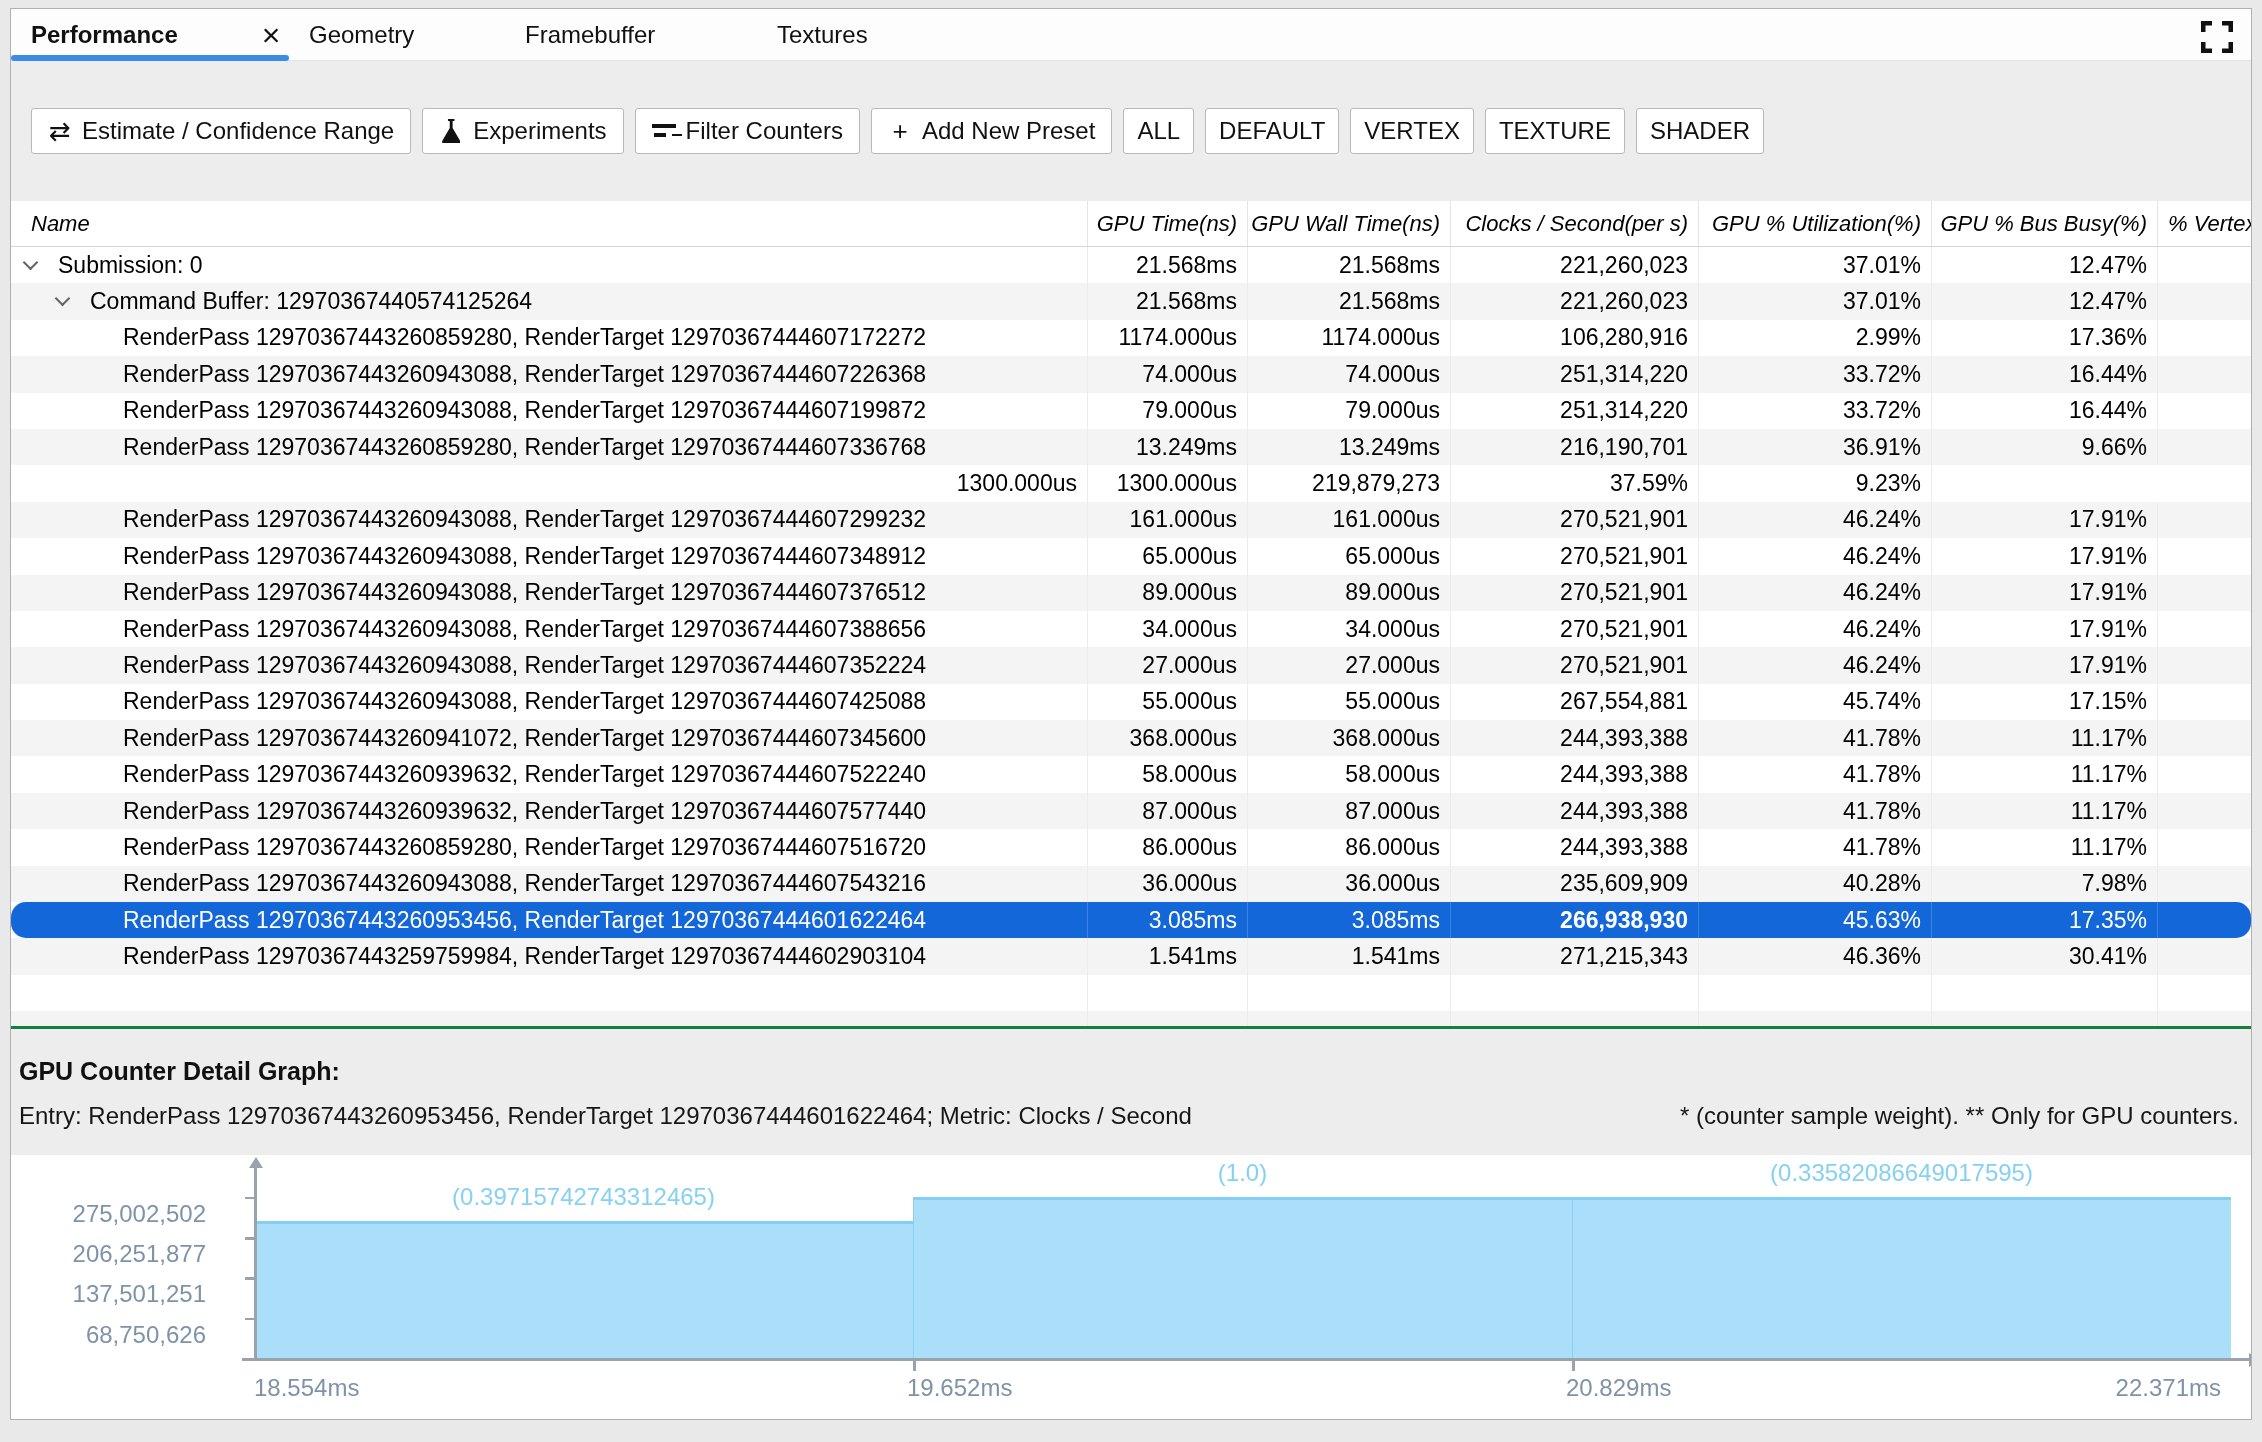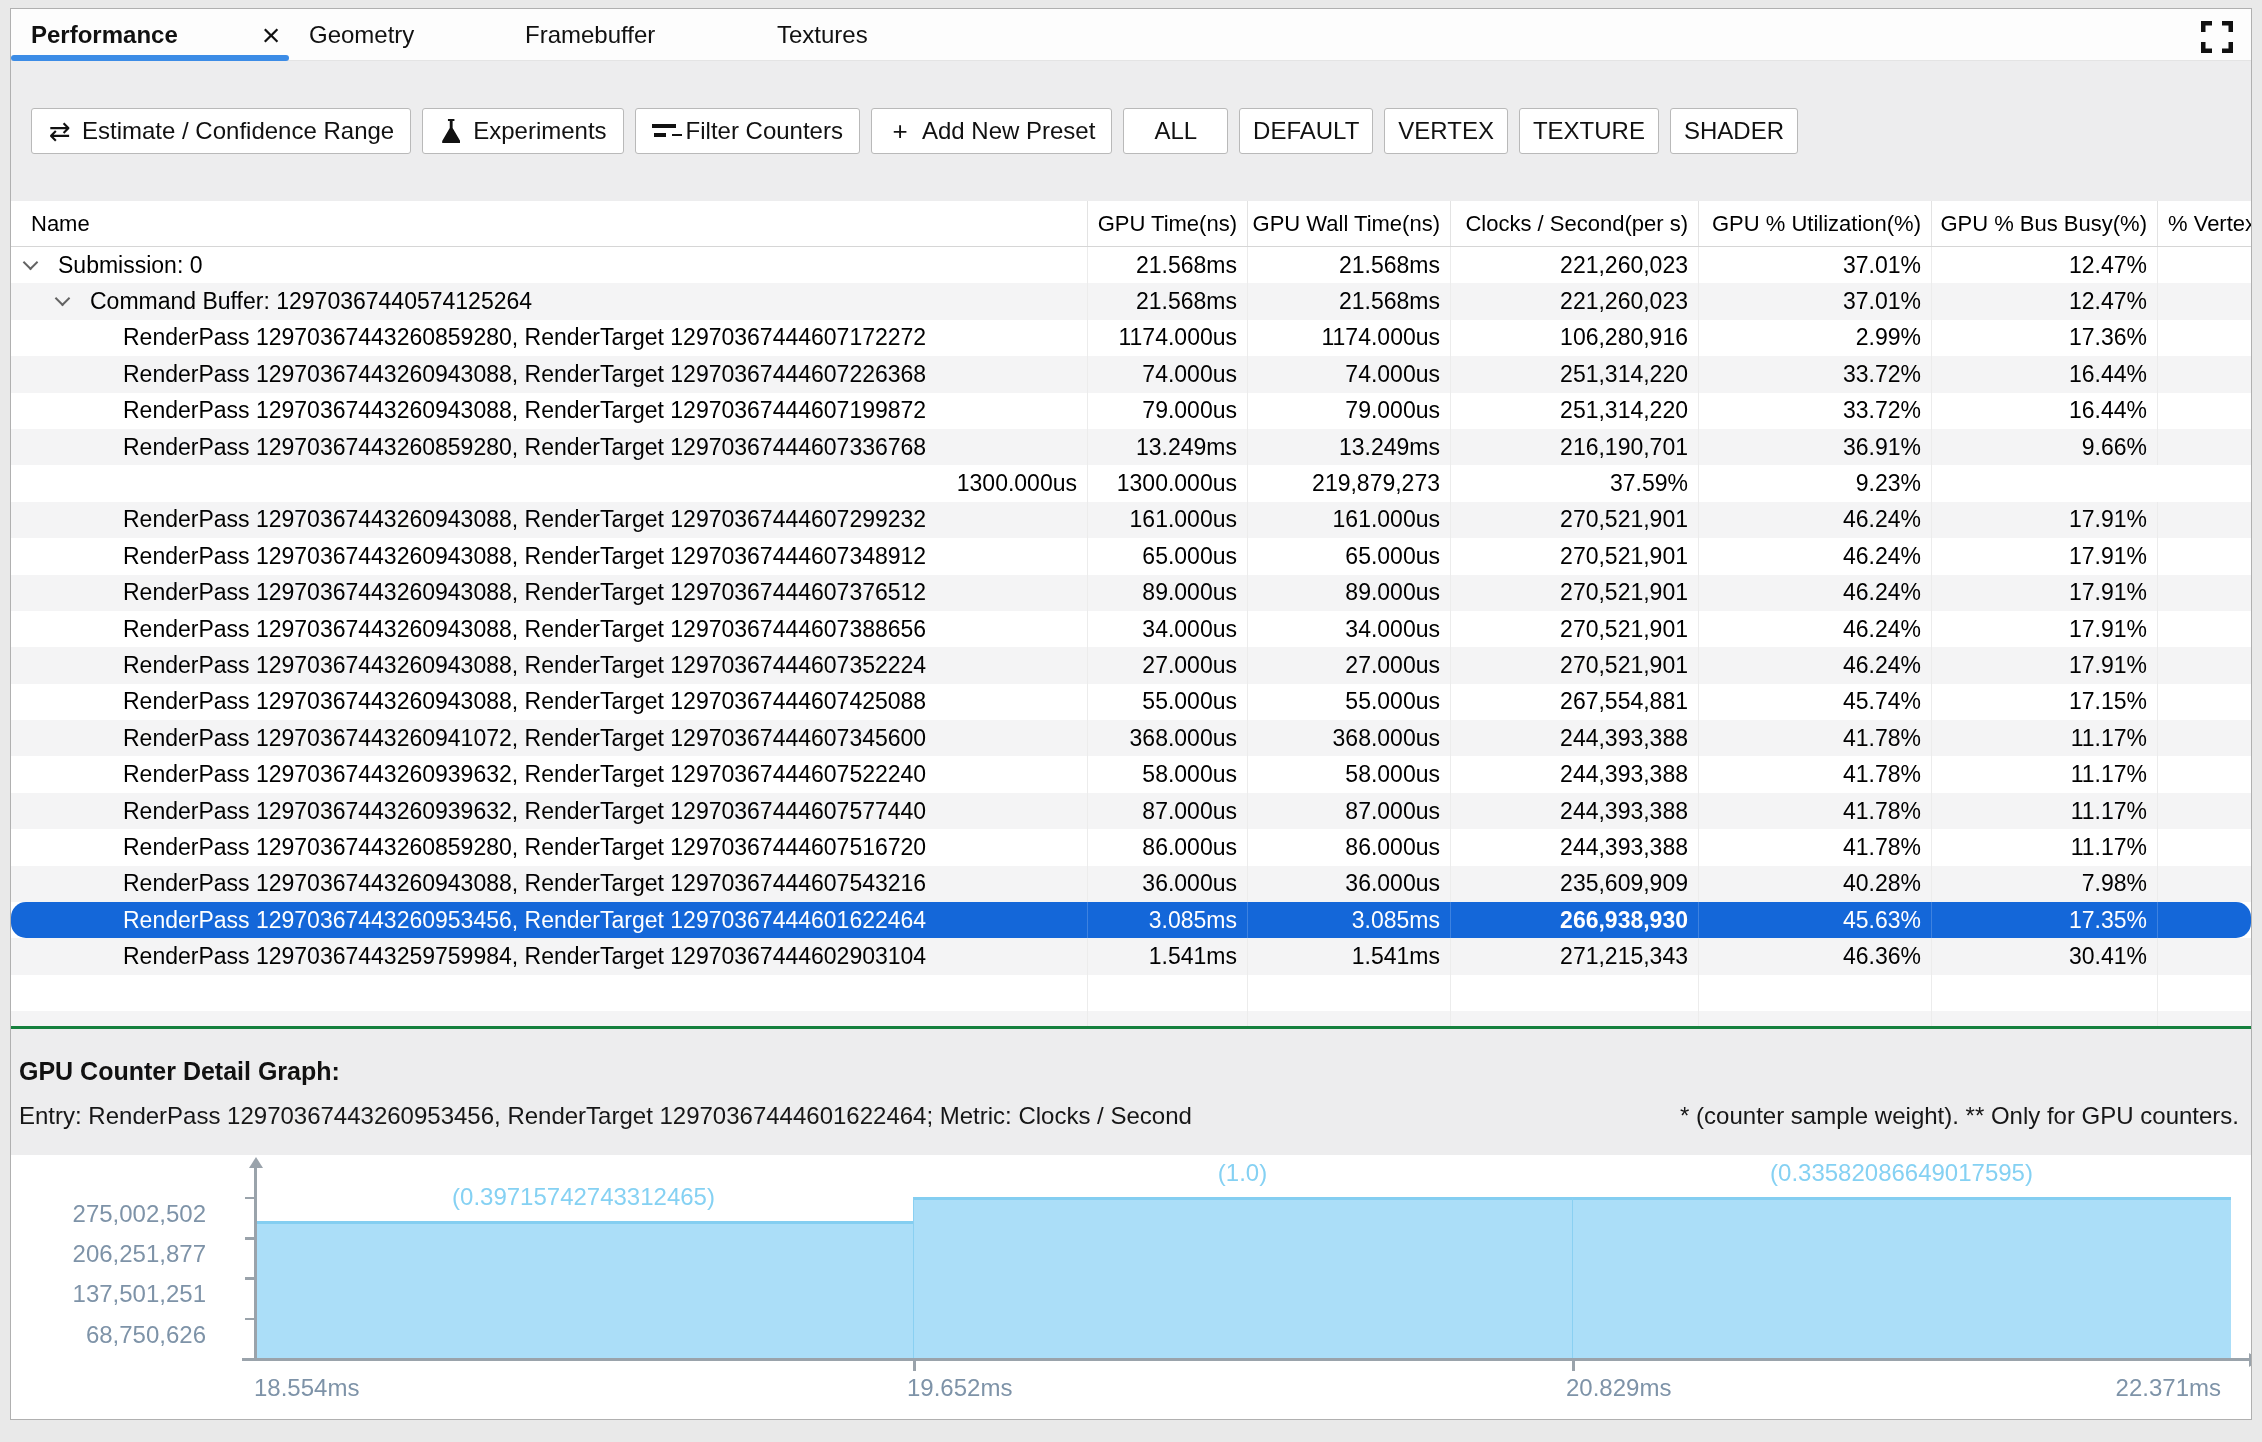--- a/index.html
+++ b/index.html
@@ -25,21 +25,21 @@
   .btn .ic{display:inline-flex;align-items:center;justify-content:center;min-width:24px;font-size:26px;line-height:1;}
   .ic-flask{width:18px;height:24px;background:#111;clip-path:polygon(32% 0,68% 0,68% 8%,58% 8%,58% 38%,100% 92%,100% 100%,0 100%,0 92%,42% 38%,42% 8%,32% 8%);}
   .ic-filter{position:relative;width:24px;height:18px;}
   .ic-filter:before{content:"";position:absolute;left:0;top:2px;width:24px;height:3.5px;background:#111;}
   .ic-filter:after{content:"";position:absolute;left:2px;top:11px;width:12px;height:3.5px;background:#111;box-shadow:17px 0 0 -1px #111;}
   .ic-plus{font-size:30px;font-weight:400;}
 
   
   .thead,.trow{display:grid;grid-template-columns:1077px 160px 203px 248px 233px 226px 1fr;}
   .thead{position:absolute;left:0;top:192px;width:100%;height:46px;background:#fff;border-bottom:1px solid #d6d6d6;}
-  .thead .hcell{display:flex;align-items:center;font-size:22px;color:#000;border-right:1px solid #e3e3e3;padding:16px 10px;overflow:hidden;white-space:nowrap;}
+  .thead .hcell{display:flex;align-items:center;font-size:22px;color:#000;border-right:1px solid #e3e3e3;padding:16px 10px;overflow:hidden;white-space:nowrap;font-style:italic;}
   .thead .hcell.num{justify-content:flex-end;}
   .thead .hcell:first-child{padding-left:20px;}
   .thead .hcell:last-child{border-right:none;justify-content:flex-start;padding-left:10px;padding-right:0;}
   .tbody{position:absolute;left:0;top:238px;width:100%;height:779px;overflow:hidden;background:#fff;}
   .trow{height:36.4px;background:#fff;}
   .trow.stripe{background:#f4f4f5;}
   .trow.selected{background:var(--sel);color:#fff;border-radius:15px;}
   .cell{display:flex;align-items:center;font-size:23px;color:inherit;border-right:1px solid #ececec;padding:0 10px;overflow:hidden;white-space:nowrap;}
   .trow.selected .cell{border-right-color:rgba(255,255,255,0.18);}
   .cell.num{justify-content:flex-end;}
@@ -105,21 +105,21 @@
         <div class="btn">
           <span class="ic">
             <span class="ic-filter"></span>
           </span>
           <span>Filter Counters</span>
         </div>
         <div class="btn">
           <span class="ic ic-plus">+</span>
           <span>Add New Preset</span>
         </div>
-        <div class="btn" style="padding: 0px 30px;">ALL</div>
+        <div class="btn" style="padding: 0px 13px;">ALL</div>
         <div class="btn" style="padding: 0px 13px;">DEFAULT</div>
         <div class="btn" style="padding: 0px 13px;">VERTEX</div>
         <div class="btn" style="padding: 0px 13px;">TEXTURE</div>
         <div class="btn" style="padding: 0px 13px;">SHADER</div>
       </div>
 
     <div class="thead" id="thead">
         <div class="hcell">Name</div>
         <div class="hcell num">GPU Time(ns)</div>
         <div class="hcell num">GPU Wall Time(ns)</div>

